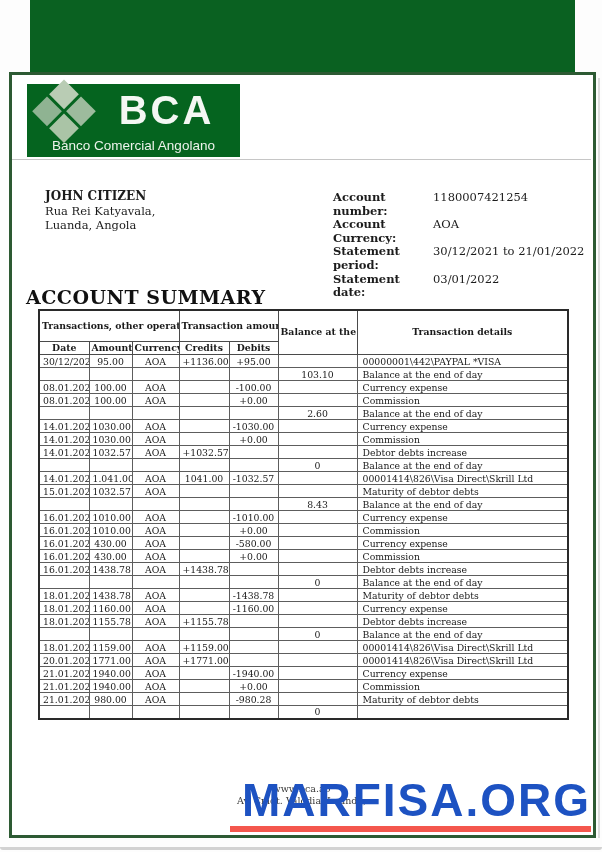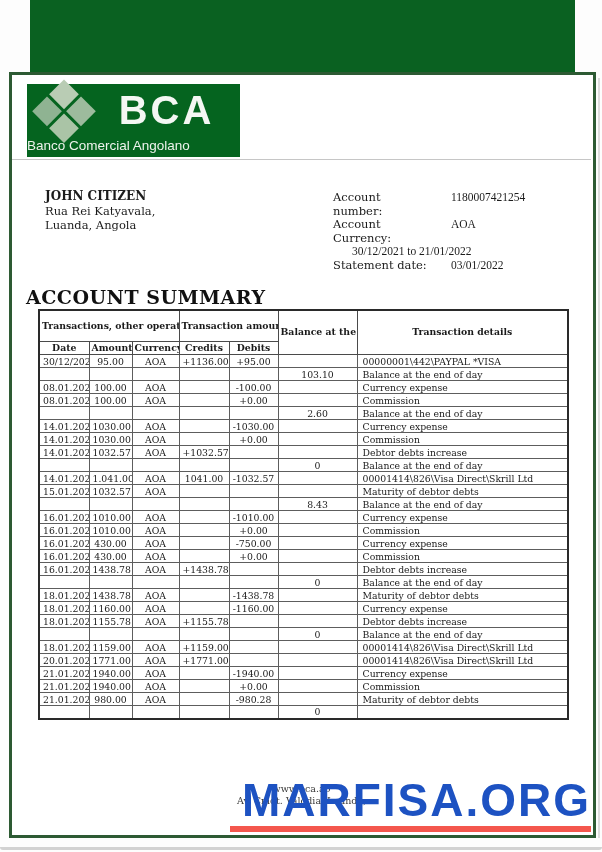--- a/index.html
+++ b/index.html
@@ -15,32 +15,32 @@
   .page-shadow { position:absolute; left:598px; top:78px; width:2px; height:760px; background:#dcdcdc; }
   .bottom-chrome { position:absolute; left:0; top:847px; width:602px; height:3px; background:#d2d2d2; border-radius:0 0 8px 8px; }
 
   
   .logo-box { position:absolute; left:15px; top:9px; width:213px; height:73px; background:#05641f; }
   .diamond-cluster { position:absolute; left:14px; top:5px; width:46px; height:46px; transform:rotate(45deg); display:grid; grid-template-columns:21px 21px; grid-template-rows:21px 21px; gap:3px; }
   .d1 { background:#b9ccb4; } .d2 { background:#9dbb9d; } .d3 { background:#8fb392; } .d4 { background:#aac4a6; }
   .bca-text { position:absolute; left:72px; top:4px; width:135px; text-align:center;
               font-family:"Liberation Sans", sans-serif; font-weight:700; font-size:40px;
               letter-spacing:3px; color:#f4f7f3; }
-  .bank-name { position:absolute; left:0; bottom:4px; width:100%; text-align:left;
+  .bank-name { position:absolute; left:0; bottom:4px; width:100%; text-align:center;
                font-family:"Liberation Sans", sans-serif; font-size:13.5px; color:#eef3ec;margin-top:48px; }
 
   .header-rule { position:absolute; left:0; top:84px; width:579px; height:1px; background:#c6c6c6; }
 
   
   .holder { position:absolute; left:33px; top:114px; font-size:11.5px; line-height:14.5px; color:#1c1c1c; }
   .holder .name { font-weight:700; font-size:12px; }
   .acct-info { position:absolute; left:321px; top:116px; font-size:11.5px; line-height:13.6px; color:#1c1c1c; }
   .acct-row { display:flex; }
-  .acct-row .lbl { font-weight:400; width:99px; }
-  .acct-row .val { margin-left:19px;font-family:Liberation Serif, serif; }
+  .acct-row .lbl { font-weight:700; width:99px; }
+  .acct-row .val { margin-left:1px; }
 
   .summary-title { position:absolute; left:14px; top:211px; font-size:19px; font-weight:700;
                    letter-spacing:0.5px; color:#111; }
 
   
   .tx-table { position:absolute; left:26px; top:234px; border-collapse:collapse; table-layout:fixed;
               width:529px; font-size:9.3px; color:#1a1a1a; }
   .tx-table th, .tx-table td { border:1px solid #4a4a4a; overflow:hidden; white-space:nowrap; }
   .tx-table thead th { font-weight:700; text-align:center; line-height:10.5px; padding:1px 2px; }
   .tx-table .group-row th { height:31px; }
@@ -90,20 +90,21 @@
     <div class="acct-info">
       <div class="acct-row">
         <span class="lbl">Account number:</span>
         <span class="val">1180007421254</span>
       </div>
       <div class="acct-row">
         <span class="lbl">Account Currency:</span>
         <span class="val">AOA</span>
       </div>
       <div class="acct-row">
+        <span class="lbl">Statement period:</span>
         <span class="val">30/12/2021 to 21/01/2022</span>
       </div>
       <div class="acct-row">
         <span class="lbl">Statement date:</span>
         <span class="val">03/01/2022</span>
       </div>
     </div>
 
     <div class="summary-title">ACCOUNT SUMMARY</div>
 
@@ -257,21 +258,21 @@
             <td class="col-credits"></td>
             <td class="col-debits">+0.00</td>
             <td class="col-balance"></td>
             <td class="col-details">Commission</td>
           </tr>
           <tr>
             <td class="col-date">16.01.2022</td>
             <td class="col-amount">430.00</td>
             <td class="col-currency">AOA</td>
             <td class="col-credits"></td>
-            <td class="col-debits">-750.00</td>
+            <td class="col-debits">-580.00</td>
             <td class="col-balance"></td>
             <td class="col-details">Currency expense</td>
           </tr>
           <tr>
             <td class="col-date">16.01.2022</td>
             <td class="col-amount">430.00</td>
             <td class="col-currency">AOA</td>
             <td class="col-credits"></td>
             <td class="col-debits">+0.00</td>
             <td class="col-balance"></td>

